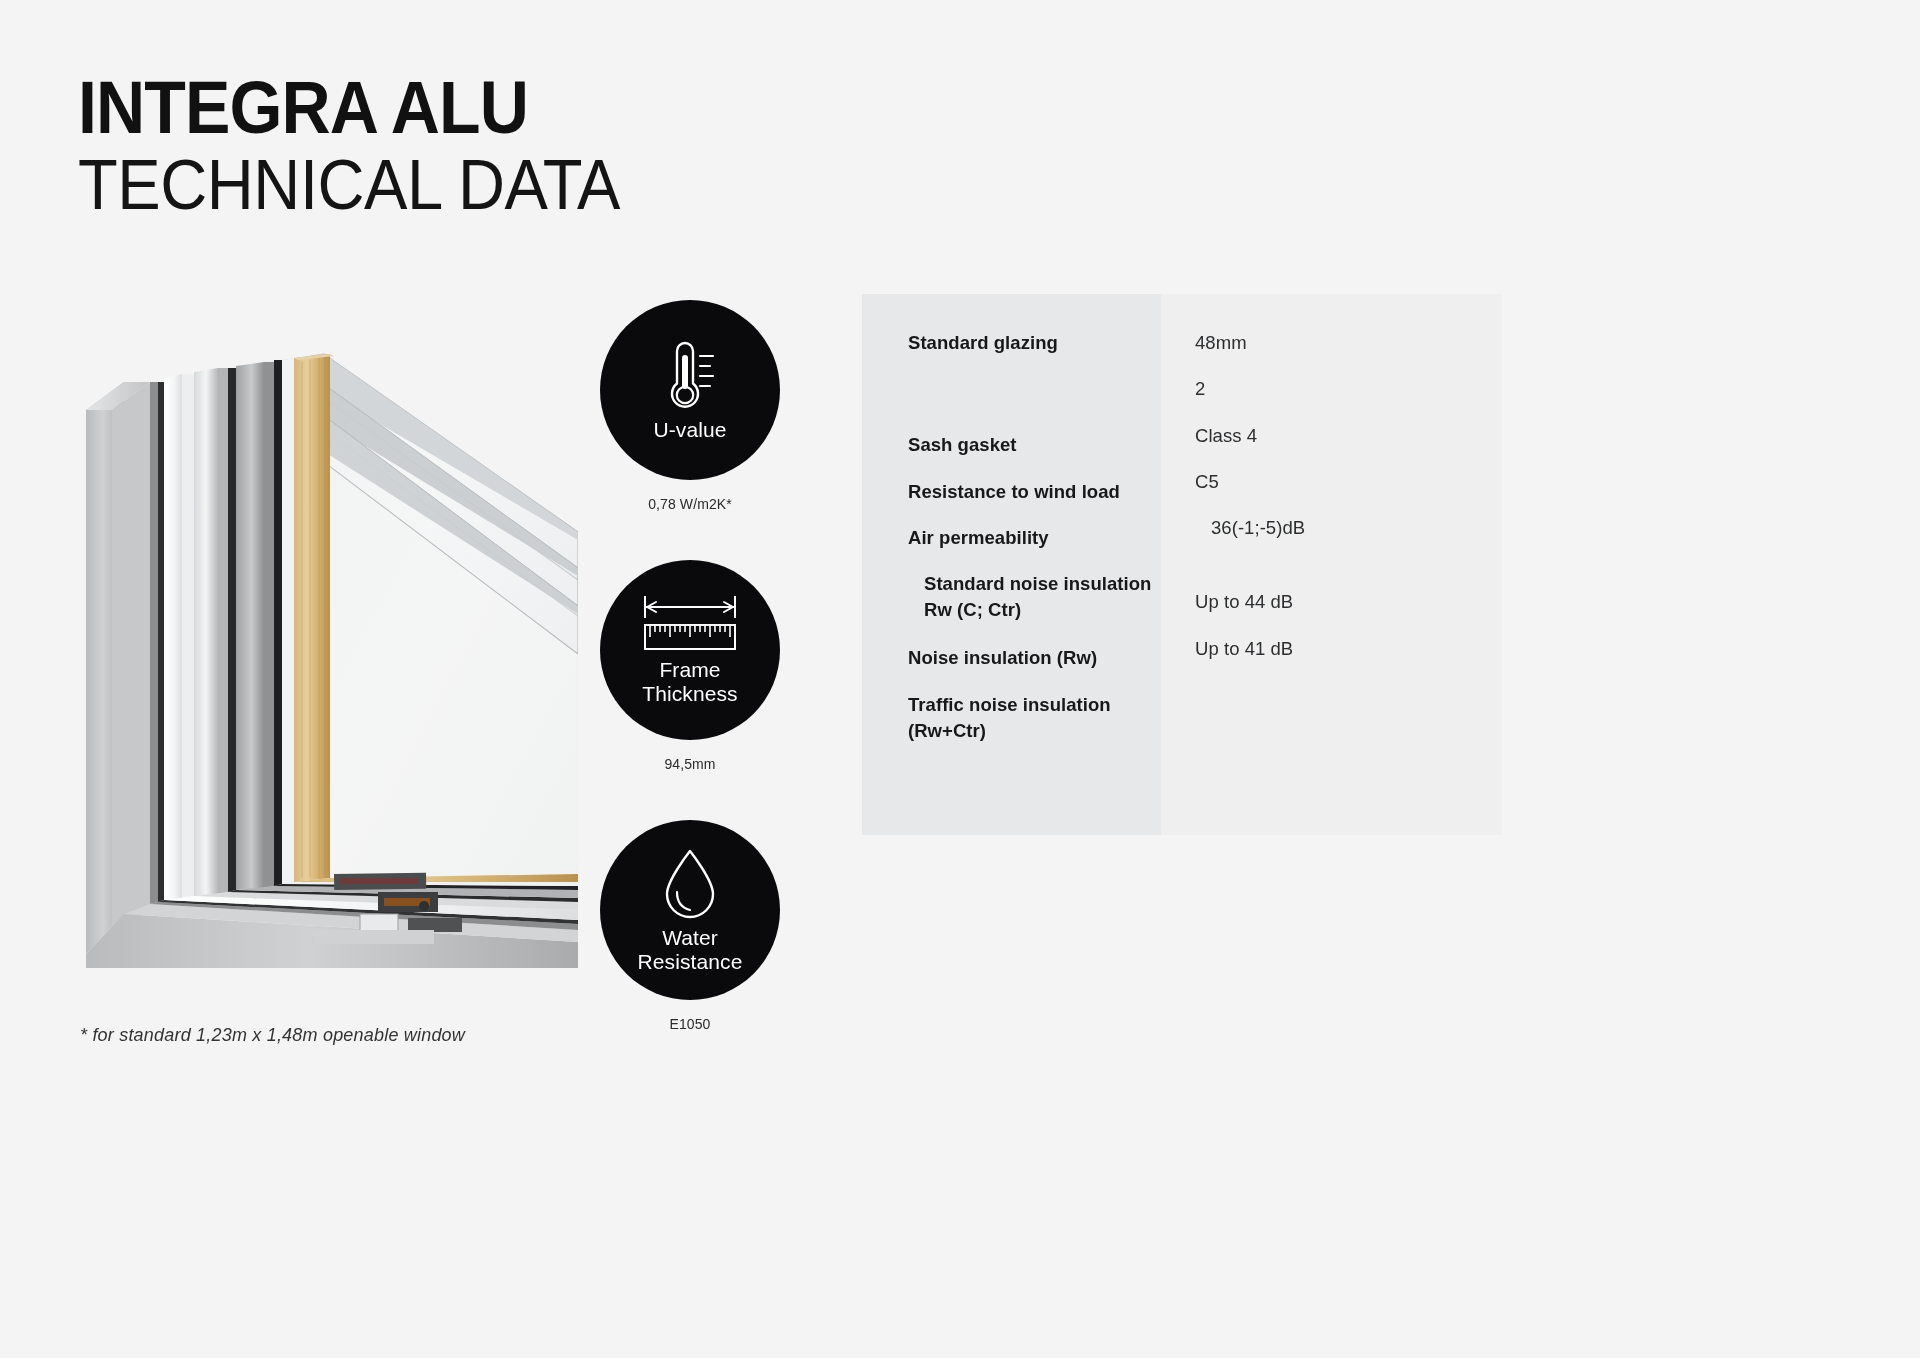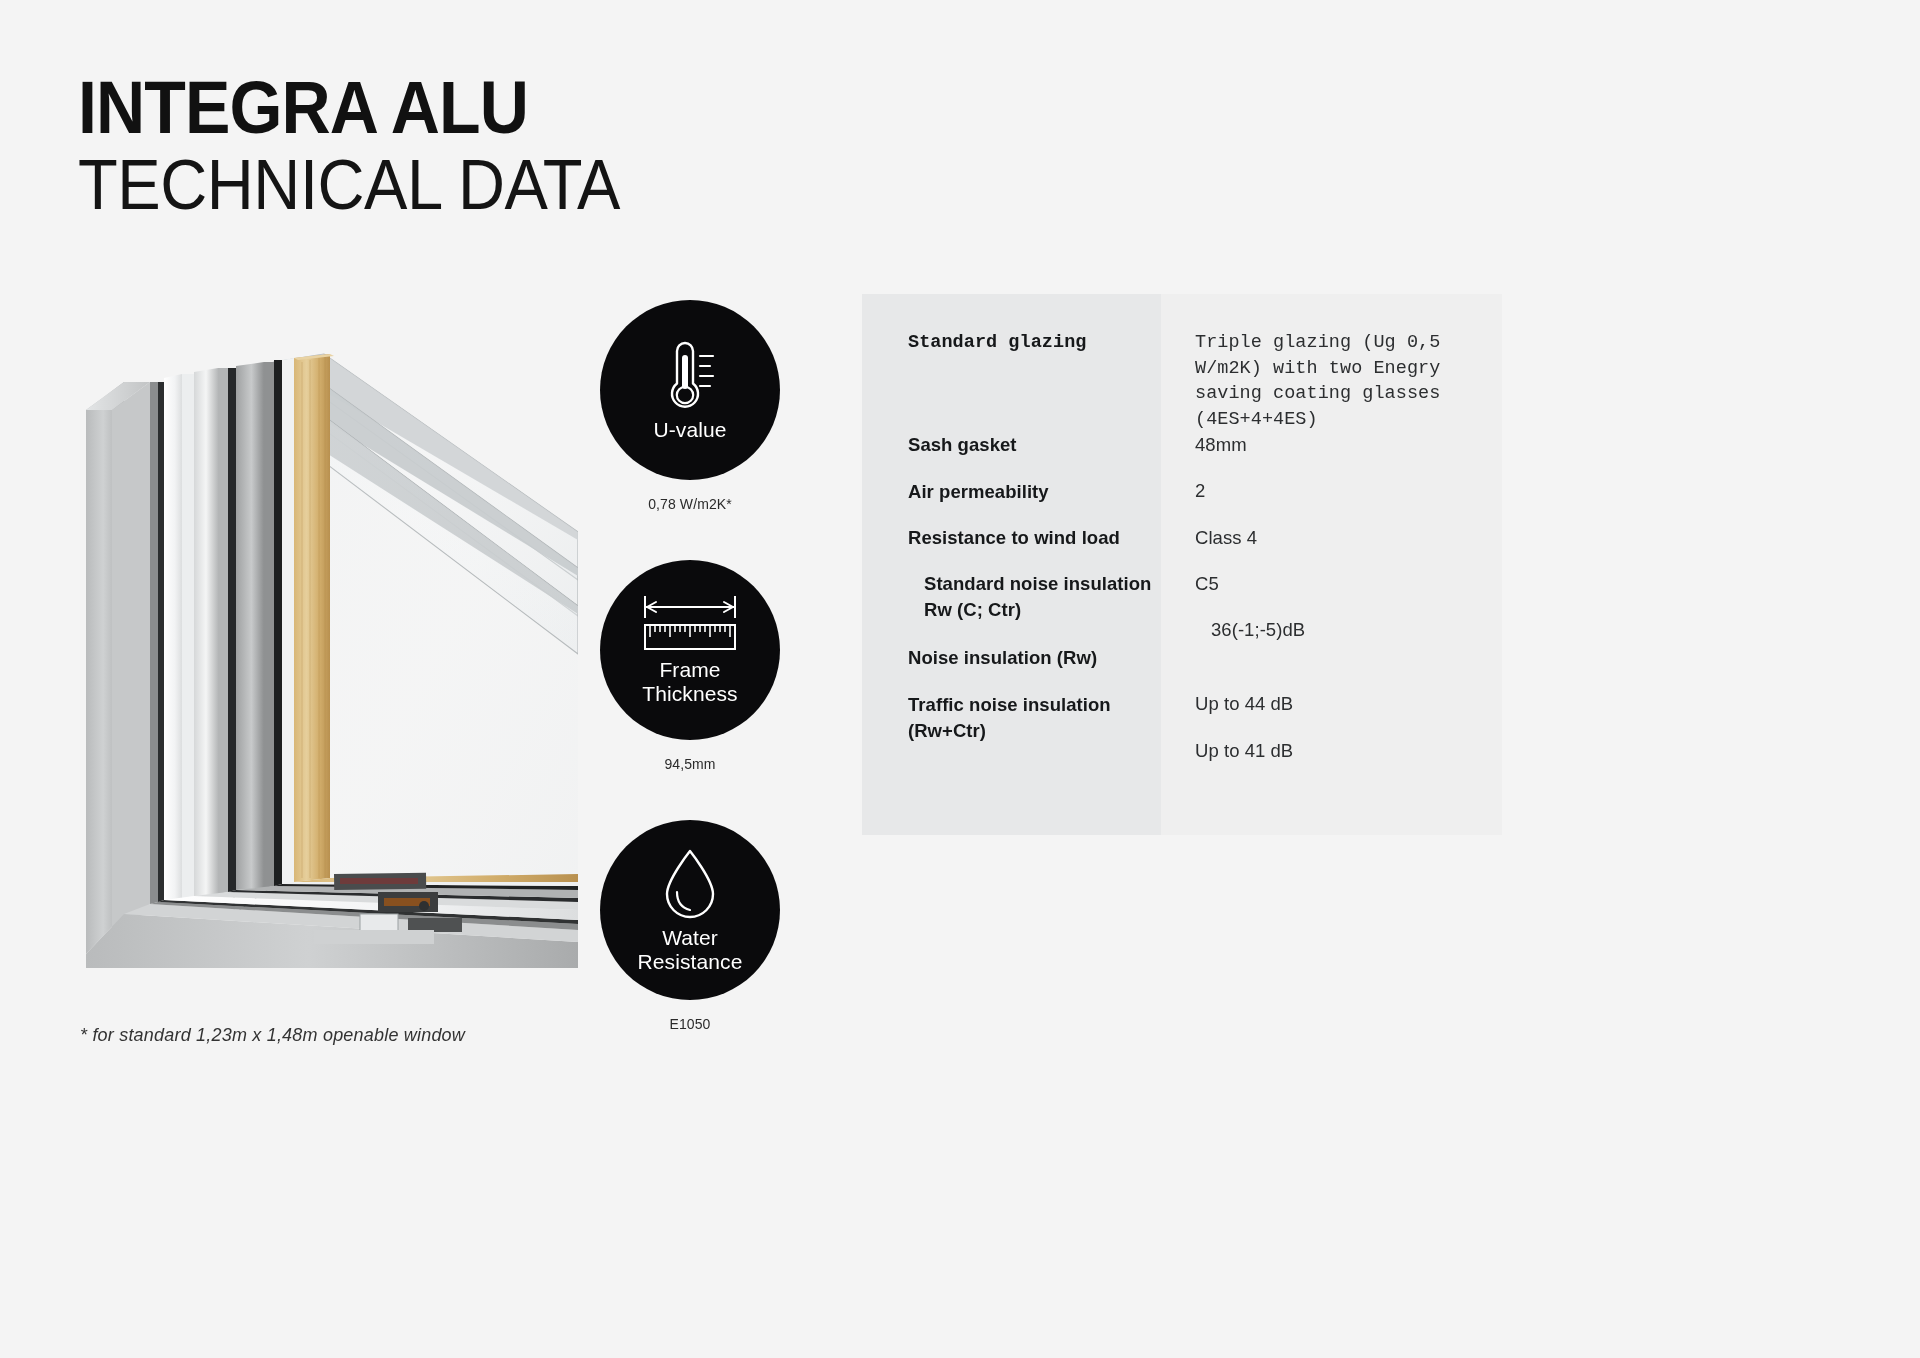--- a/index.html
+++ b/index.html
@@ -73,21 +73,21 @@
   .spec-row{ margin-bottom:0; }
   .spec-label{
     font-size:18.5px; font-weight:700; color:#16181a;
     line-height:1.38; letter-spacing:0.05px;
   }
   .spec-value{
     font-size:18.5px; font-weight:400; color:#2c2e30;
     line-height:1.38; letter-spacing:0.05px;
   }
   
-  .r0{height:102px;font-family:Liberation Mono, monospace;}
+  .r0{height:102px;}
   .r1{height:46px;}
   .r2{height:47px;}
   .r3{height:46px;}
   .r4{height:46px;}
   .r5{height:74px;margin-left:16px;}
   .r6{height:47px;}
   .r7{height:auto;}
 
   
   .footnote{
@@ -309,41 +309,38 @@
 
   <div class="spec">
 
     <div class="spec-col-labels">
       <div class="spec-row r0">
           <div class="spec-label">Standard glazing</div>
         </div>
       <div class="spec-row r2">
           <div class="spec-label">Sash gasket</div>
         </div>
+      <div class="spec-row r4">
+          <div class="spec-label">Resistance to wind load</div>
+        </div>
       <div class="spec-row r3">
           <div class="spec-label">Air permeability</div>
         </div>
-      <div class="spec-row r4">
-          <div class="spec-label">Resistance to wind load</div>
-        </div>
       <div class="spec-row r5">
           <div class="spec-label">Standard noise insulation Rw (C; Ctr)</div>
         </div>
       <div class="spec-row r6">
           <div class="spec-label">Noise insulation (Rw)</div>
         </div>
       <div class="spec-row r7">
           <div class="spec-label">Traffic noise insulation (Rw+Ctr)</div>
         </div>
     </div>
 
     <div class="spec-col-values">
-      <div class="spec-row r0">
-          <div class="spec-value">Triple glazing (Ug 0,5 W/m2K) with two Enegry saving coating glasses (4ES+4+4ES)</div>
-        </div>
       <div class="spec-row r1">
           <div class="spec-value">48mm</div>
         </div>
       <div class="spec-row r2">
           <div class="spec-value">2</div>
         </div>
       <div class="spec-row r3">
           <div class="spec-value">Class 4</div>
         </div>
       <div class="spec-row r4">

